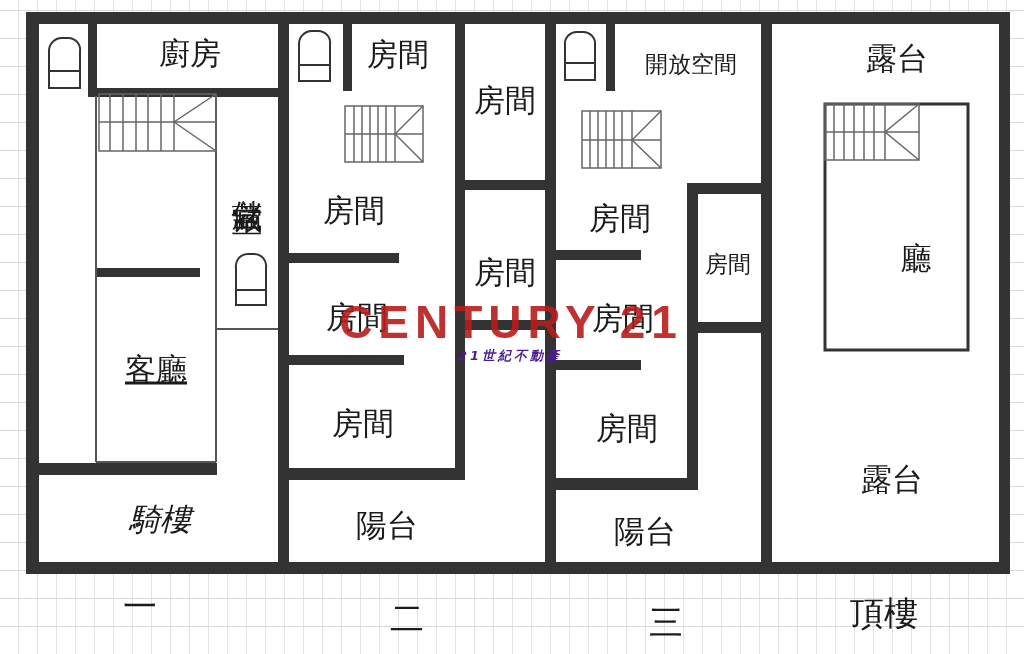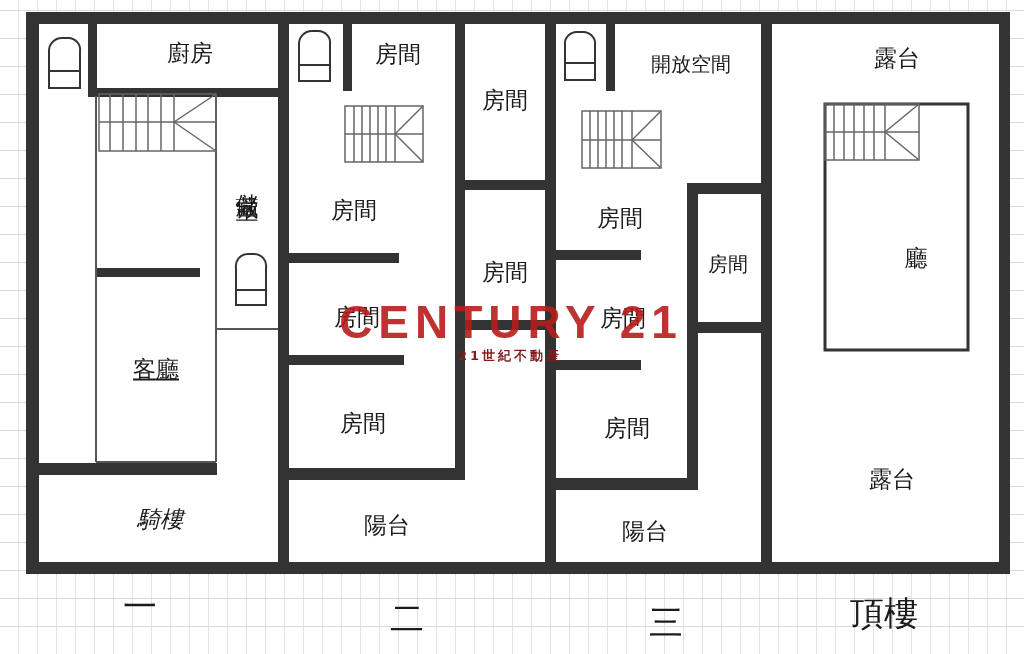--- a/index.html
+++ b/index.html
@@ -6,38 +6,39 @@
   body {
     width: 1024px; height: 654px; position: relative; overflow: hidden;
     background-color: #ffffff;
     background-image:
       repeating-linear-gradient(0deg, transparent 0 27px, #d9d9d9 27px 28px),
       repeating-linear-gradient(90deg, transparent 0 18px, #e2e2e2 18px 19px);
     font-family: "DejaVu Sans", "Liberation Sans", sans-serif;
   }
   .plan { position: absolute; left: 0; top: 0; width: 1024px; height: 654px; }
   .label {
-    position: absolute; color: #1b1b1b; font-size: 23px; line-height: 1;
+    position: absolute; color: #1b1b1b; font-size: 31px; line-height: 1;
     white-space: nowrap; transform: translate(-50%, -50%);
   }
   .label.vertical { writing-mode: vertical-rl; letter-spacing: 2px; }
-  .label.small { font-size: 20px; }
+  .label.small { font-size: 23px; }
   .floor-label {
     position: absolute; color: #1b1b1b; font-size: 34px; line-height: 1;
     transform: translate(-50%, -50%); white-space: nowrap;
   }
   .watermark {
     position: absolute; left: 511px; top: 322px; transform: translate(-50%, -50%);
     color: #b91c1c; opacity: 0.9; font-size: 46px; font-weight: bold;
     letter-spacing: 6px; white-space: nowrap; font-family: "Liberation Sans", sans-serif;
   }
   .watermark-sub {
     position: absolute; left: 510px; top: 356px; transform: translate(-50%, -50%);
-    color: #7f1d1d; font-size: 13px; letter-spacing: 3px; white-space: nowrap;
+    color: #4c1d95; font-size: 13px; letter-spacing: 3px; white-space: nowrap;
     font-weight: bold;
+    font-style: italic;
   }
 </style>
 </head>
 <body>
 
 <svg class="plan" viewBox="0 0 1024 654" xmlns="http://www.w3.org/2000/svg">
 
   <rect x="30" y="16" width="976" height="556" fill="#ffffff"></rect>
 
   <g fill="#333333">

